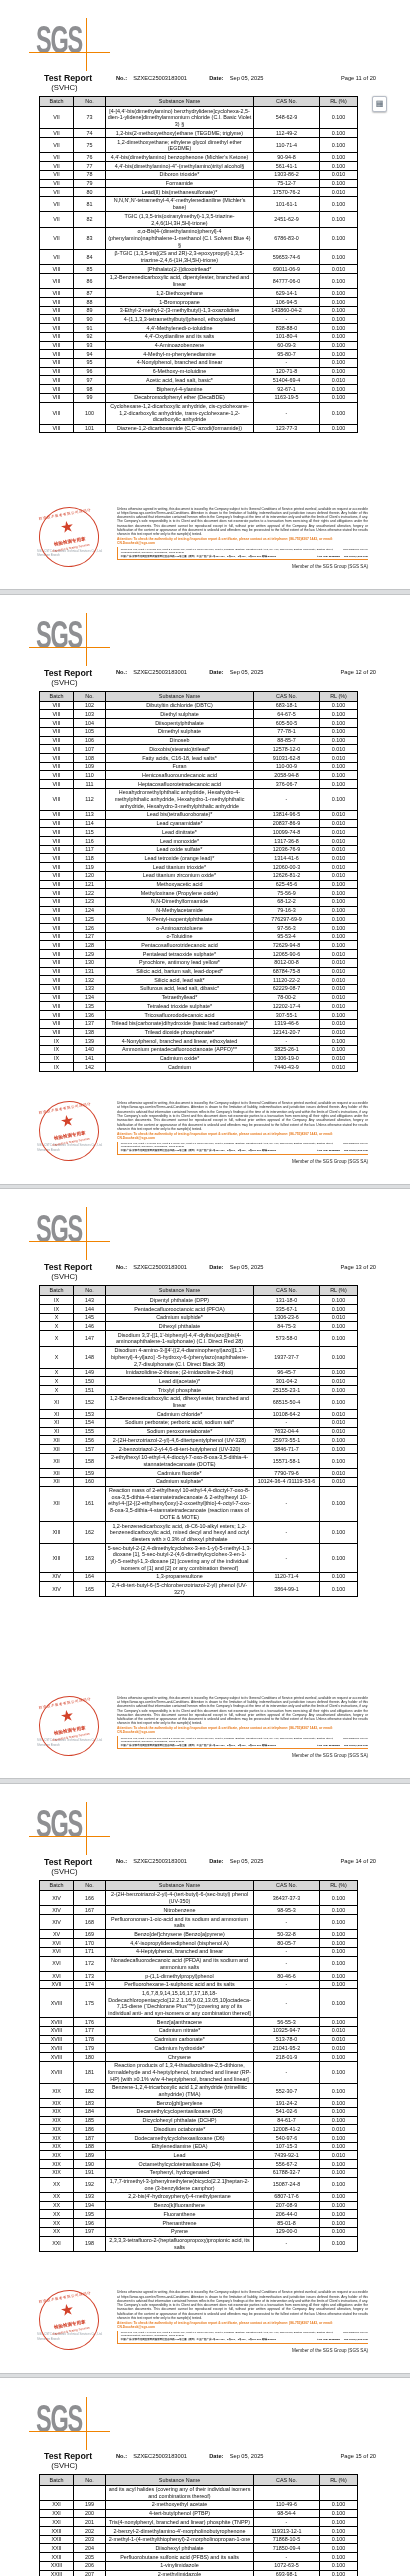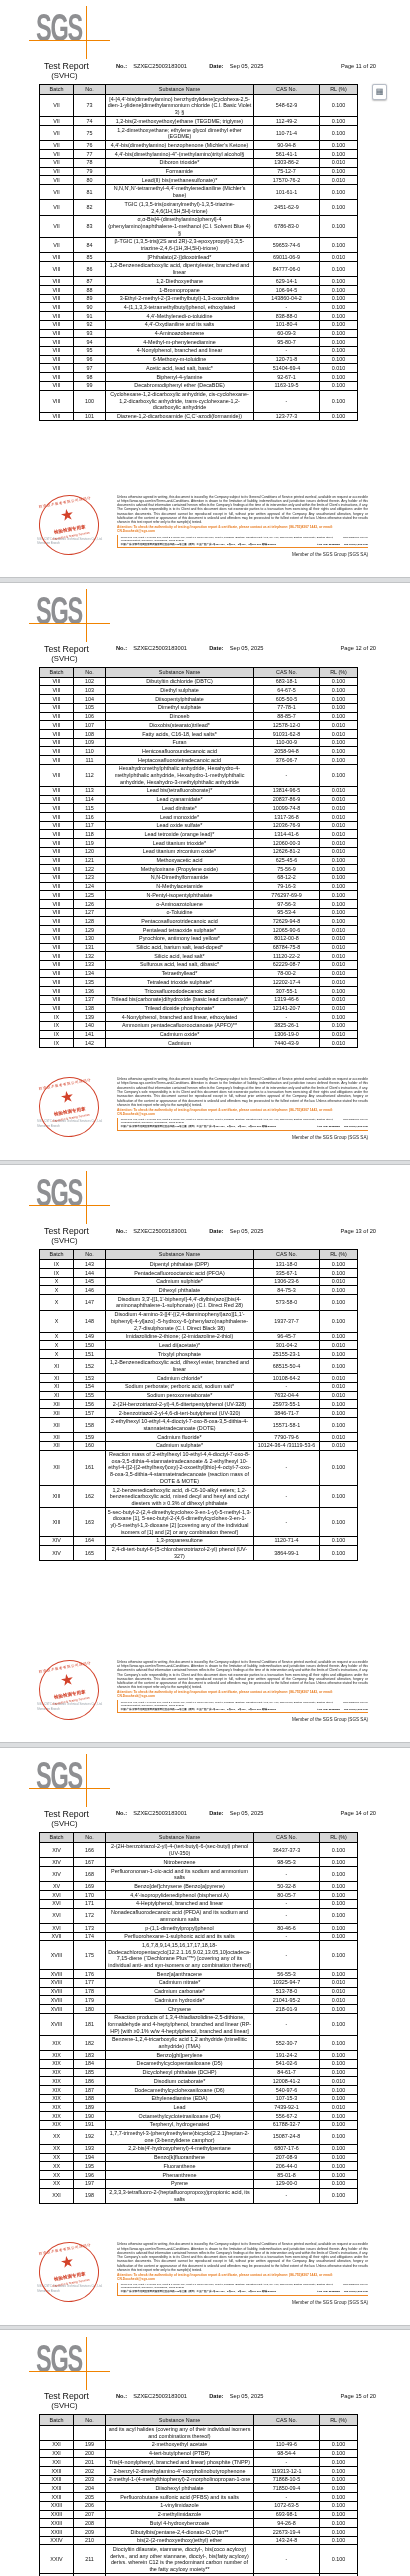--- a/index.html
+++ b/index.html
@@ -1,31 +1,31 @@
 <!DOCTYPE html>
 <html style="font-size:8.2px"><head>
 <meta charset="utf-8">
 <title>SGS Test Report (SVHC)</title>
 <style>
   html,body{margin:0;padding:0;background:#ffffff;}
   body{width:410px;font-family:"Liberation Sans",sans-serif;color:#111;}
-  .page{position:relative;height:577px;background:#fff;overflow:hidden;}
+  .page{position:relative;height:577px;background:#fff;overflow:hidden;margin-top:12px;}
   .page-gap{height:3.6px;background:#dcdee0;border-top:0.5px solid #c2c4c6;border-bottom:0.5px solid #c2c4c6;}
 
   
   .logo{position:absolute;left:36px;top:9.3px;width:88px;height:57px;}
   .logo-text{position:absolute;left:0;top:0;font-size:38px;font-weight:bold;color:#8e8f92;
              letter-spacing:-2.1px;line-height:1;transform:scale(.62,1);transform-origin:0 0;}
   .crop-v{position:absolute;left:50px;top:-3.1px;width:1px;height:53px;background:#f08300;}
   .crop-h{position:absolute;left:-7.2px;top:31px;width:81px;height:1px;background:#f08300;}
 
   
   .head{position:absolute;top:61px;left:44px;right:34px;display:flex;align-items:flex-start;}
   .title-block{width:72px;}
-  .t1{font-size:8.8px;font-weight:normal;}
+  .t1{font-size:8.8px;font-weight:bold;}
   .t2{font-size:7.7px;font-weight:normal;padding-left:7.2px;}
   .meta{flex:1;display:flex;font-size:5.7px;padding-top:1.5px;}
   .m-no-label{font-weight:bold;}
   .m-no-value{margin-left:6.2px;width:76px;}
   .m-date-label{font-weight:bold;}
   .m-date-value{margin-left:6.2px;}
   .m-page{margin-left:auto;}
 
   
   .table-wrap{position:absolute;top:84px;left:39px;right:28px;}

